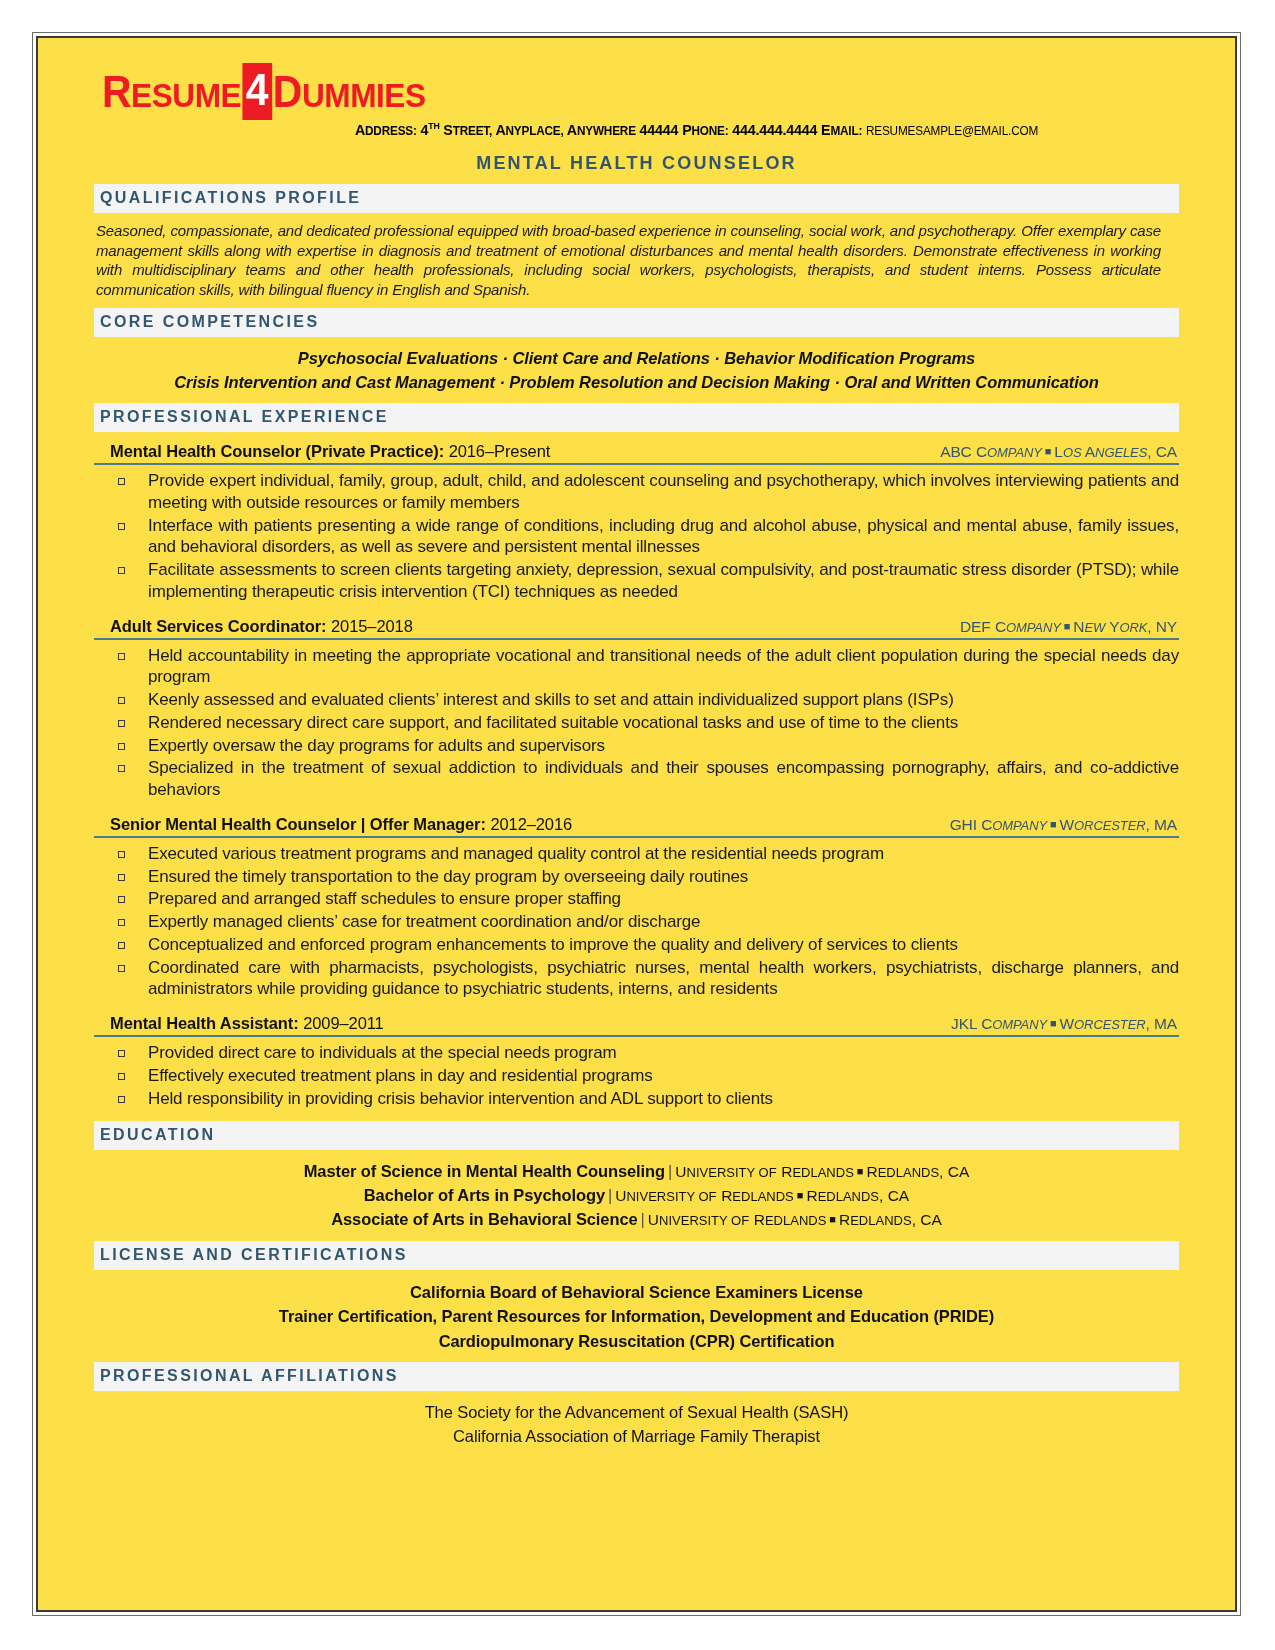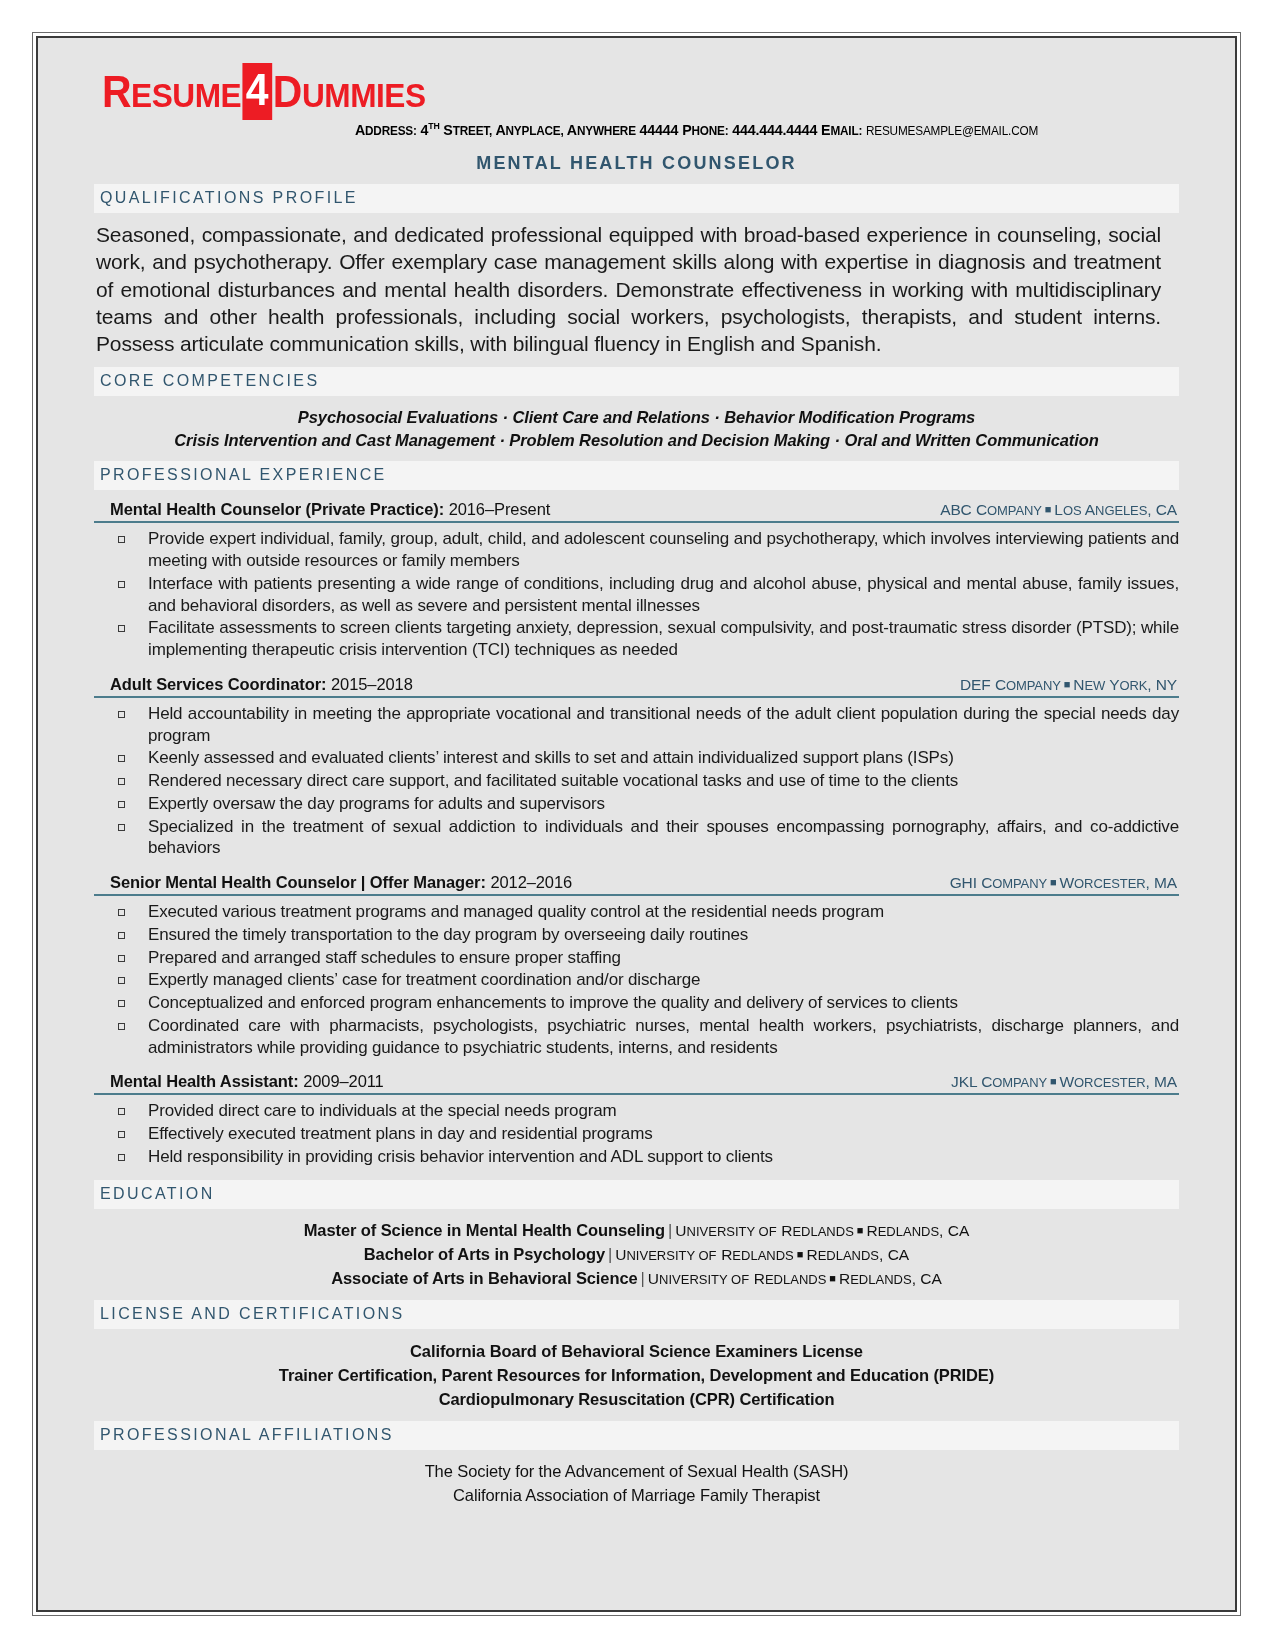--- a/index.html
+++ b/index.html
@@ -26,21 +26,21 @@
     background: #ffffff;
   }
   .page-inner {
     position: absolute;
     left: 3px;
     top: 3px;
     right: 3px;
     bottom: 3px;
     box-sizing: border-box;
     border: 2px solid #3a3a3a;
-    background: #e5e5e5;
+    background: #fde047;
     overflow: hidden;
   }
   .content {
     padding: 26px 56px 0 56px;
   }
 
   
   .logo {
     font-family: "Liberation Sans", sans-serif;
     font-weight: bold;
@@ -85,34 +85,35 @@
     font-weight: bold;
     letter-spacing: 2.2px;
     margin: 14px 0 10px 0;
   }
 
   
   .sec-bar {
     background: #f4f4f4;
     color: #31566e;
     font-size: 16px;
-    font-weight: normal;
+    font-weight: bold;
     letter-spacing: 2.4px;
     padding: 5px 6px 6px 6px;
     margin: 9px 0 8px 0;
   }
 
   
   .para {
-    font-size: 21px;
+    font-size: 15px;
     line-height: 1.30;
     color: #1a1a1a;
     text-align: justify;
     letter-spacing: -0.15px;
     margin: 0 18px 2px 2px;
+    font-style: italic;
   }
 
   
   .comp-wrap {
     text-align: center;
     margin: 10px 0 6px 0;
   }
   .comp-line {
     font-size: 16.5px;
     font-weight: bold;
@@ -136,21 +137,21 @@
   .job-left { font-size: 16.5px; color: #111111; white-space: nowrap; }
   .job-title { font-weight: bold; letter-spacing: -0.1px; }
   .job-dates { font-weight: normal; letter-spacing: -0.1px; }
   .job-right {
     font-size: 15.5px;
     color: #31566e;
     white-space: nowrap;
     letter-spacing: -0.1px;
   }
   .job-right .cap { font-size: 15.5px; }
-  .job-right .sc { font-size: 13px; }
+  .job-right .sc { font-size: 13px; font-style: italic; }
   .job-right .sep { font-size: 11px; vertical-align: 2px; margin: 0 3px; }
 
   ul.bullets {
     list-style: none;
     margin: 5px 0 12px 0;
     padding: 0;
   }
   ul.bullets li {
     position: relative;
     padding-left: 54px;

